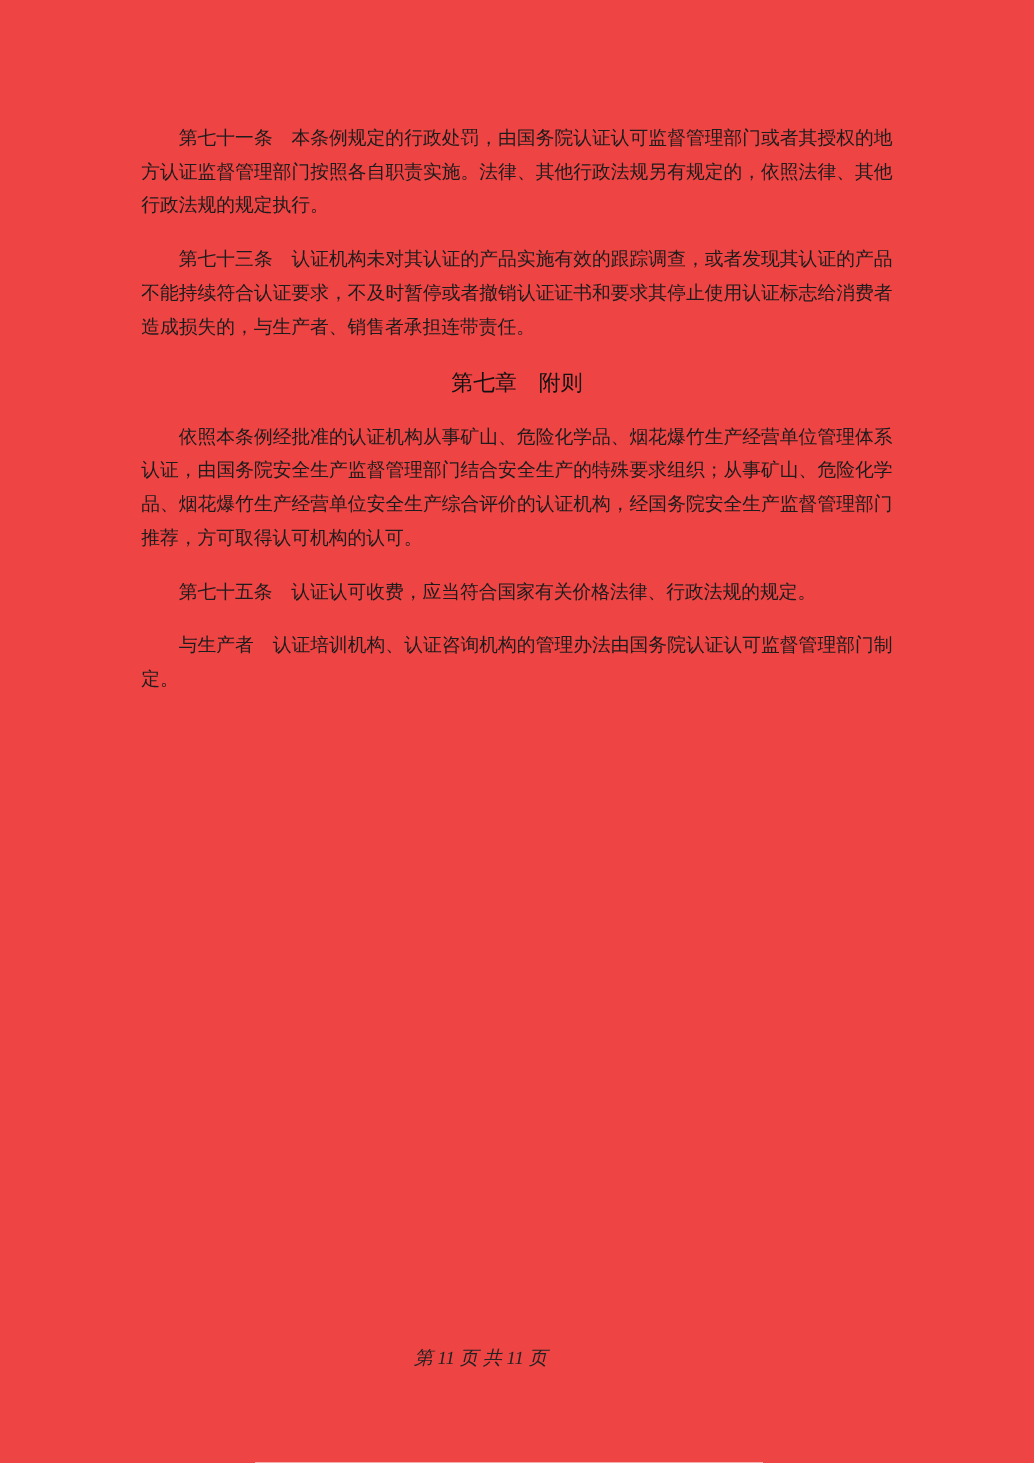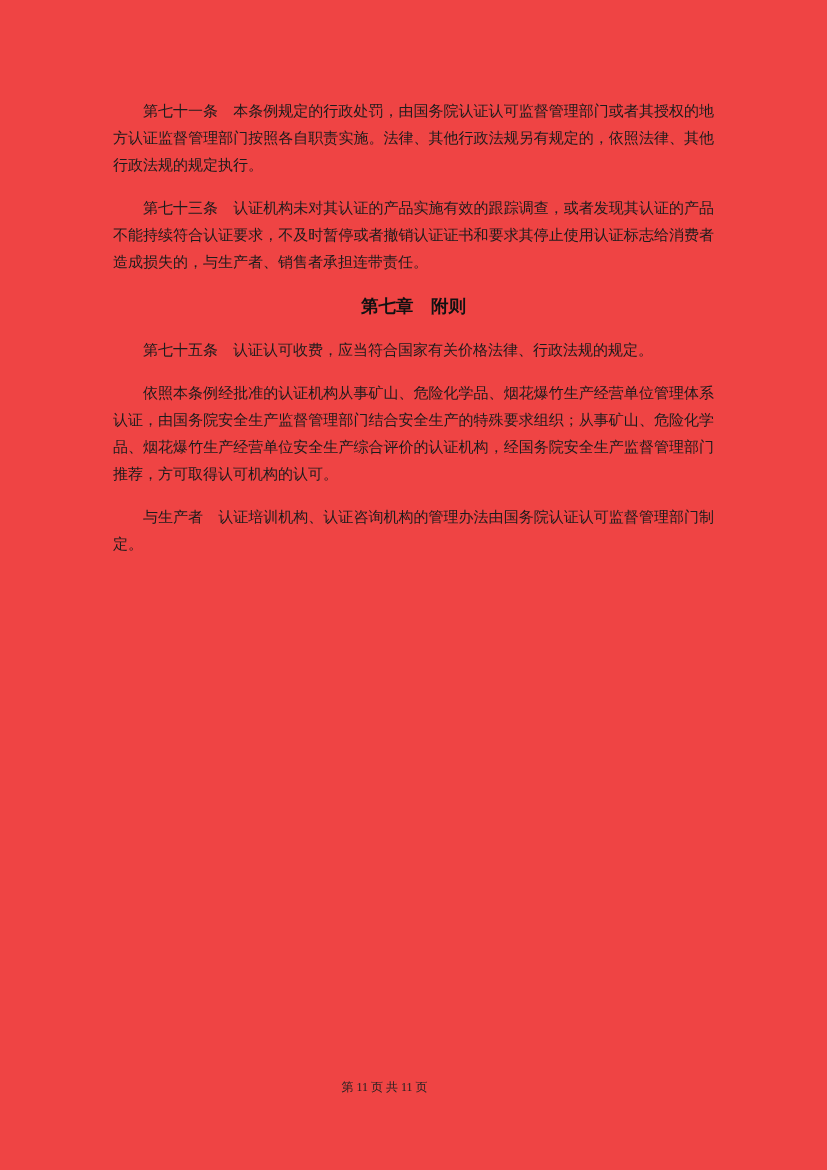--- a/index.html
+++ b/index.html
@@ -29,43 +29,44 @@
     line-height: 27px;
     text-indent: 2em;
     text-align: justify;
     word-break: break-all;
     color: #1c1c1c;
   }
   .chapter-heading {
     margin: 16px 0 16px 0;
     font-size: 17.5px;
     line-height: 29px;
-    font-weight: bold;
+    font-weight: normal;
     text-align: center;
     text-indent: 0;
     color: #111111;
   }
   .footer {
     position: absolute;
     left: 0;
     top: 1079px;
     width: 769px;
     text-align: center;
-    font-size: 12px;
+    font-size: 15px;
     line-height: 16px;
     color: #222222;
+    font-style: italic;
   }
 </style>
 </head>
 <body>
 
 <div class="page">
   <div class="content">
     <p class="para">第七十一条　本条例规定的行政处罚，由国务院认证认可监督管理部门或者其授权的地方认证监督管理部门按照各自职责实施。法律、其他行政法规另有规定的，依照法律、其他行政法规的规定执行。</p>
     <p class="para">第七十三条　认证机构未对其认证的产品实施有效的跟踪调查，或者发现其认证的产品不能持续符合认证要求，不及时暂停或者撤销认证证书和要求其停止使用认证标志给消费者造成损失的，与生产者、销售者承担连带责任。</p>
     <h2 class="para chapter-heading">第七章　附则</h2>
+    <p class="para">依照本条例经批准的认证机构从事矿山、危险化学品、烟花爆竹生产经营单位管理体系认证，由国务院安全生产监督管理部门结合安全生产的特殊要求组织；从事矿山、危险化学品、烟花爆竹生产经营单位安全生产综合评价的认证机构，经国务院安全生产监督管理部门推荐，方可取得认可机构的认可。</p>
     <p class="para">第七十五条　认证认可收费，应当符合国家有关价格法律、行政法规的规定。</p>
-    <p class="para">依照本条例经批准的认证机构从事矿山、危险化学品、烟花爆竹生产经营单位管理体系认证，由国务院安全生产监督管理部门结合安全生产的特殊要求组织；从事矿山、危险化学品、烟花爆竹生产经营单位安全生产综合评价的认证机构，经国务院安全生产监督管理部门推荐，方可取得认可机构的认可。</p>
     <p class="para">与生产者　认证培训机构、认证咨询机构的管理办法由国务院认证认可监督管理部门制定。</p>
   </div>
 
   <div class="footer">第 11 页 共 11 页</div>
 </div>
 
 </body></html>

